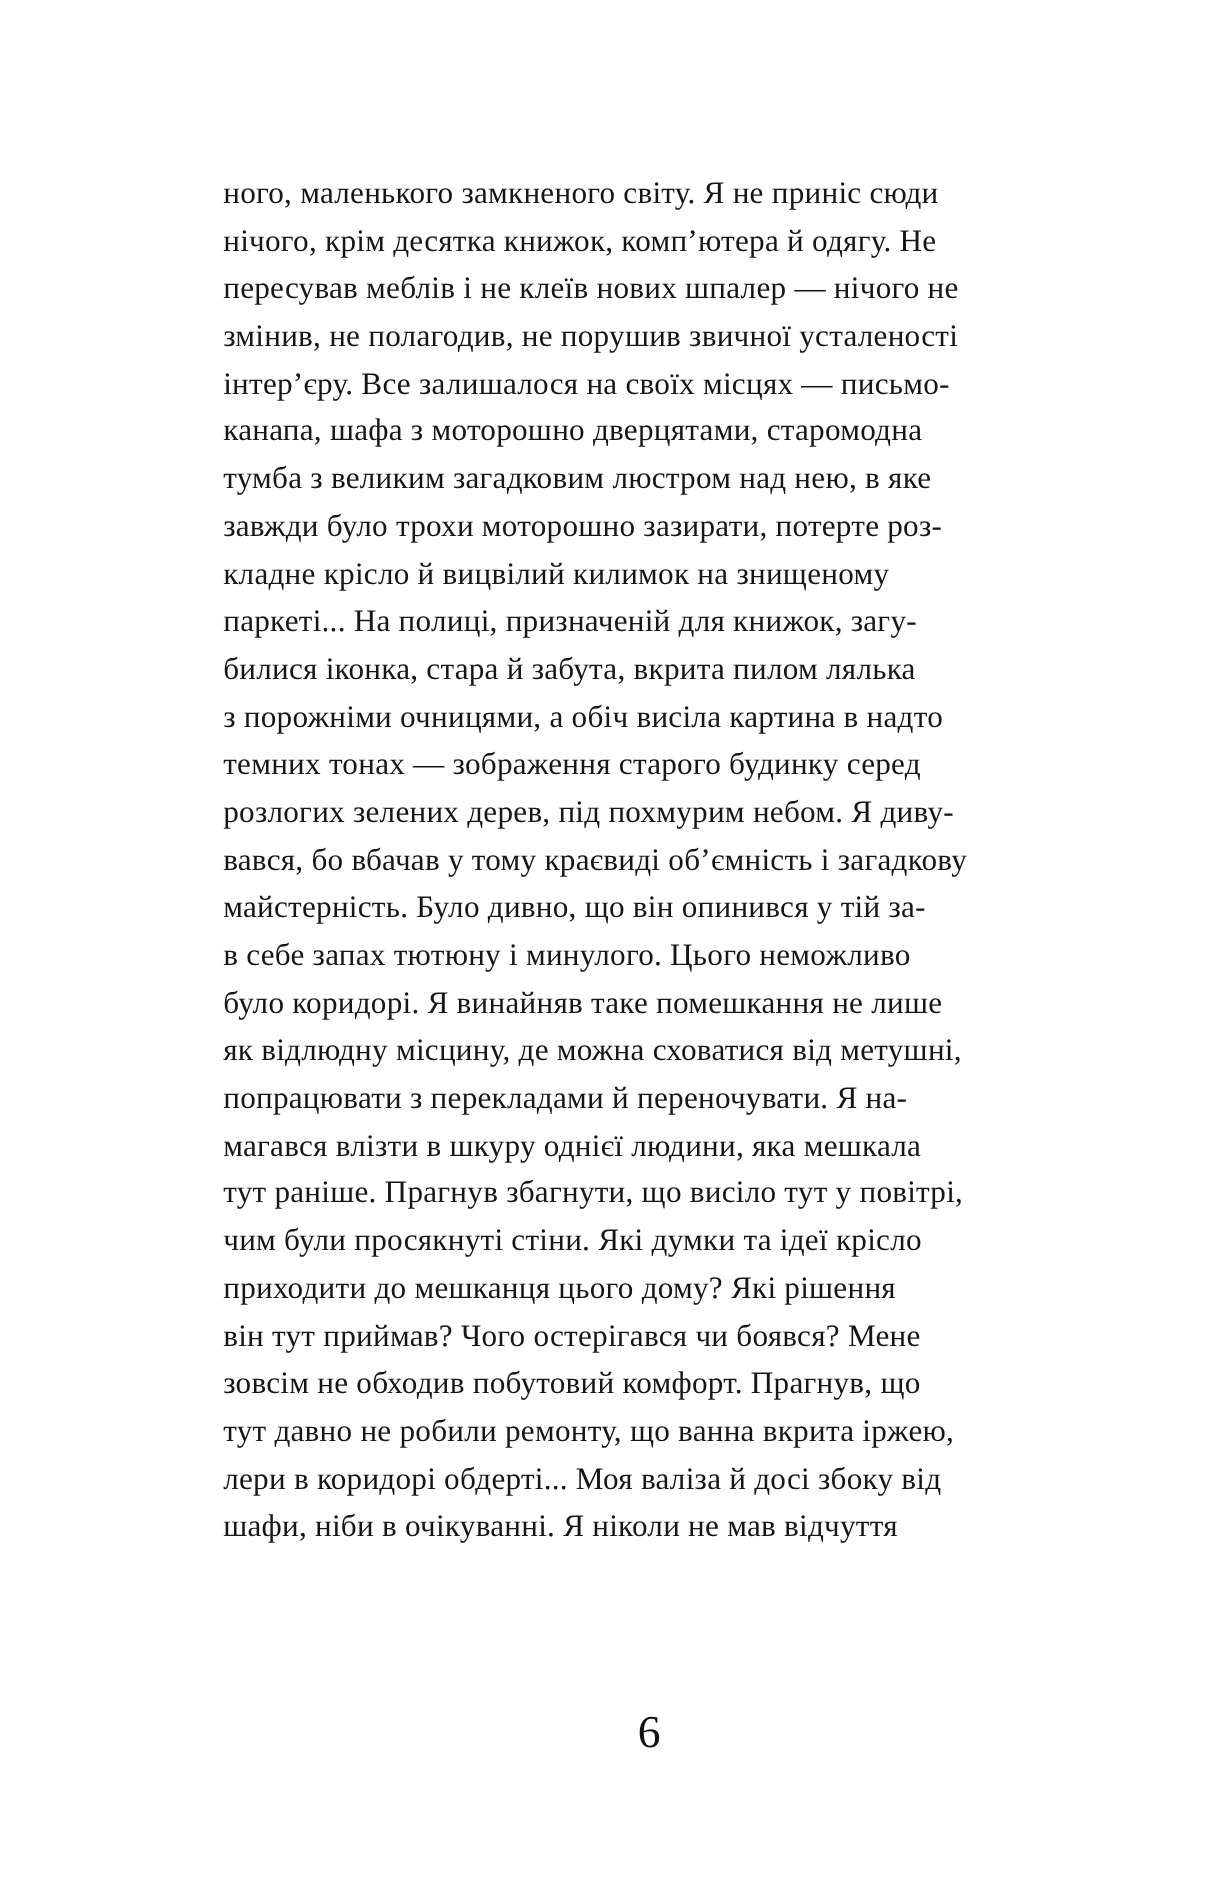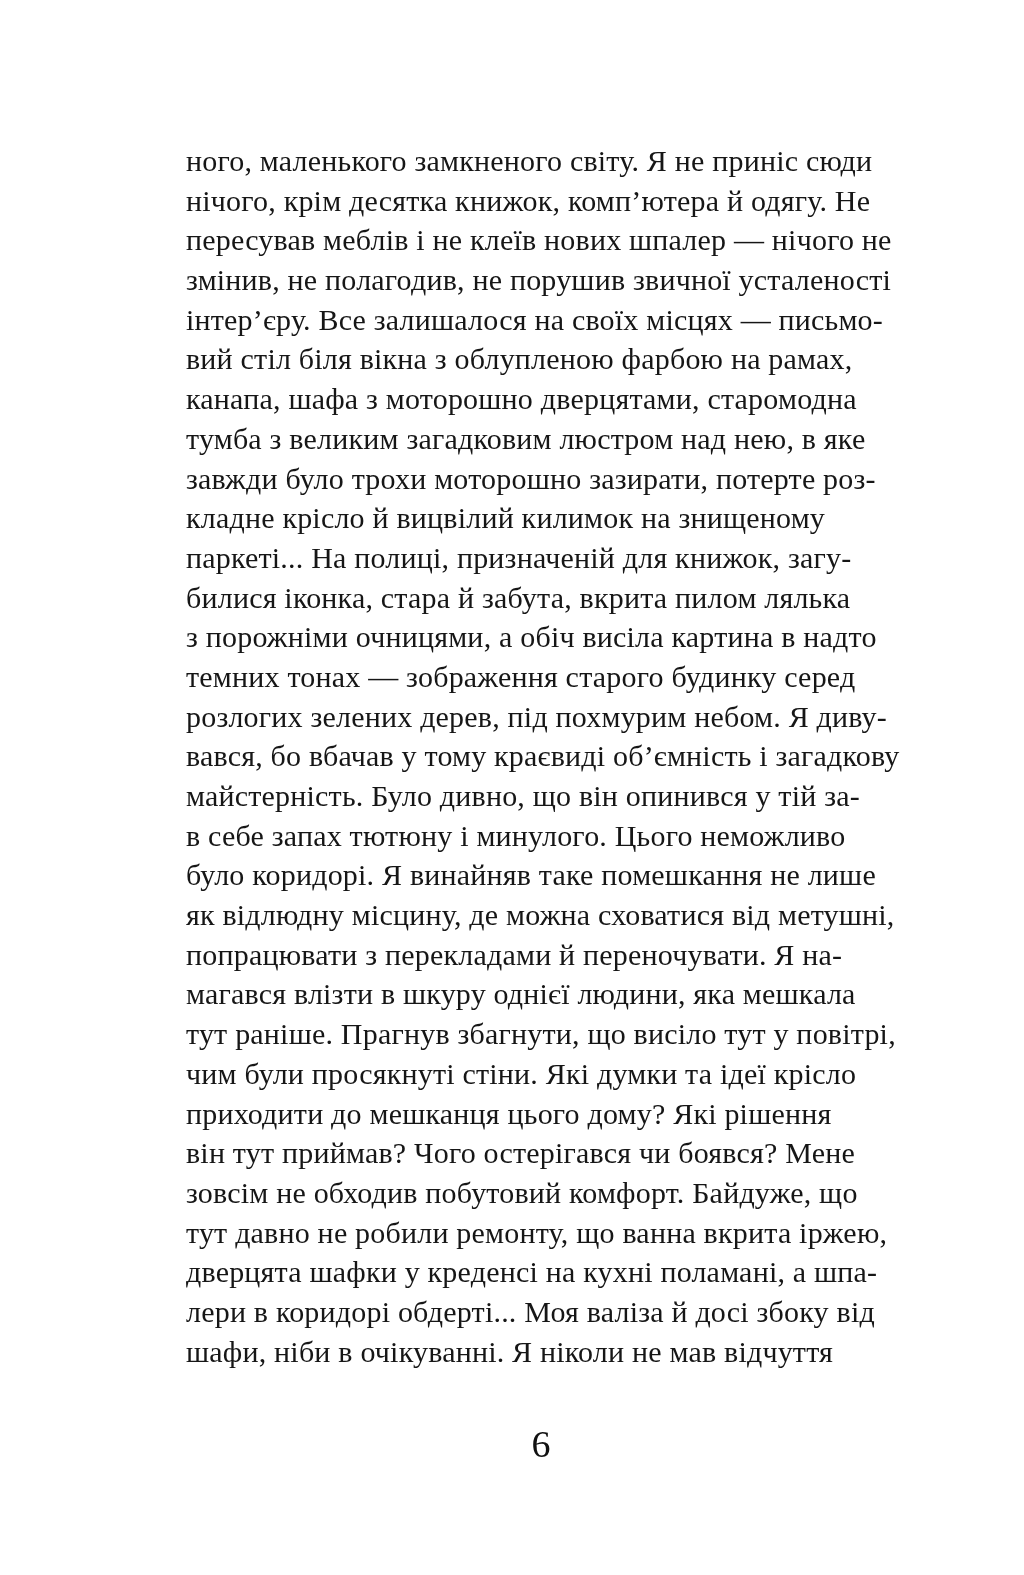--- a/index.html
+++ b/index.html
@@ -20,21 +20,21 @@
     inset: 0;
     background: #ffffff;
   }
   .body-text {
     position: absolute;
     left: 186px;
     top: 141px;
     width: 710px;
   }
   .text-line {
-    font-size: 30px;
+    font-size: 26px;
     line-height: 39.7px;
     height: 39.7px;
     white-space: nowrap;
     text-align: justify;
     text-align-last: justify;
     -moz-text-align-last: justify;
     letter-spacing: 0.2px;
   }
   
   .text-line::after {
@@ -56,41 +56,39 @@
 </head>
 <body>
 
 <div class="page">
   <div class="body-text">
       <div class="text-line">ного, маленького замкненого світу. Я не приніс сюди</div>
       <div class="text-line">нічого, крім десятка книжок, комп’ютера й одягу. Не</div>
       <div class="text-line">пересував меблів і не клеїв нових шпалер — нічого не</div>
       <div class="text-line">змінив, не полагодив, не порушив звичної усталеності</div>
       <div class="text-line">інтер’єру. Все залишалося на своїх місцях — письмо-</div>
-      <div class="text-line">вий стіл біля вікна з облупленою фарбою на рамах,</div>
       <div class="text-line">канапа, шафа з моторошно дверцятами, старомодна</div>
       <div class="text-line">тумба з великим загадковим люстром над нею, в яке</div>
       <div class="text-line">завжди було трохи моторошно зазирати, потерте роз-</div>
       <div class="text-line">кладне крісло й вицвілий килимок на знищеному</div>
       <div class="text-line">паркеті... На полиці, призначеній для книжок, загу-</div>
       <div class="text-line">билися іконка, стара й забута, вкрита пилом лялька</div>
       <div class="text-line">з порожніми очницями, а обіч висіла картина в надто</div>
       <div class="text-line">темних тонах — зображення старого будинку серед</div>
       <div class="text-line">розлогих зелених дерев, під похмурим небом. Я диву-</div>
       <div class="text-line">вався, бо вбачав у тому краєвиді об’ємність і загадкову</div>
       <div class="text-line">майстерність. Було дивно, що він опинився у тій за-</div>
       <div class="text-line">в себе запах тютюну і минулого. Цього неможливо</div>
       <div class="text-line">було коридорі. Я винайняв таке помешкання не лише</div>
       <div class="text-line">як відлюдну місцину, де можна сховатися від метушні,</div>
       <div class="text-line">попрацювати з перекладами й переночувати. Я на-</div>
       <div class="text-line">магався влізти в шкуру однієї людини, яка мешкала</div>
       <div class="text-line">тут раніше. Прагнув збагнути, що висіло тут у повітрі,</div>
       <div class="text-line">чим були просякнуті стіни. Які думки та ідеї крісло</div>
       <div class="text-line">приходити до мешканця цього дому? Які рішення</div>
       <div class="text-line">він тут приймав? Чого остерігався чи боявся? Мене</div>
-      <div class="text-line">зовсім не обходив побутовий комфорт. Байдуже, що</div>
+      <div class="text-line">зовсім не обходив побутовий комфорт. Прагнув, що</div>
       <div class="text-line">тут давно не робили ремонту, що ванна вкрита іржею,</div>
-      <div class="text-line">дверцята шафки у креденсі на кухні поламані, а шпа-</div>
       <div class="text-line">лери в коридорі обдерті... Моя валіза й досі збоку від</div>
       <div class="text-line">шафи, ніби в очікуванні. Я ніколи не мав відчуття</div>
     </div>
   <div class="folio">6</div>
 </div>
 
 </body></html>

